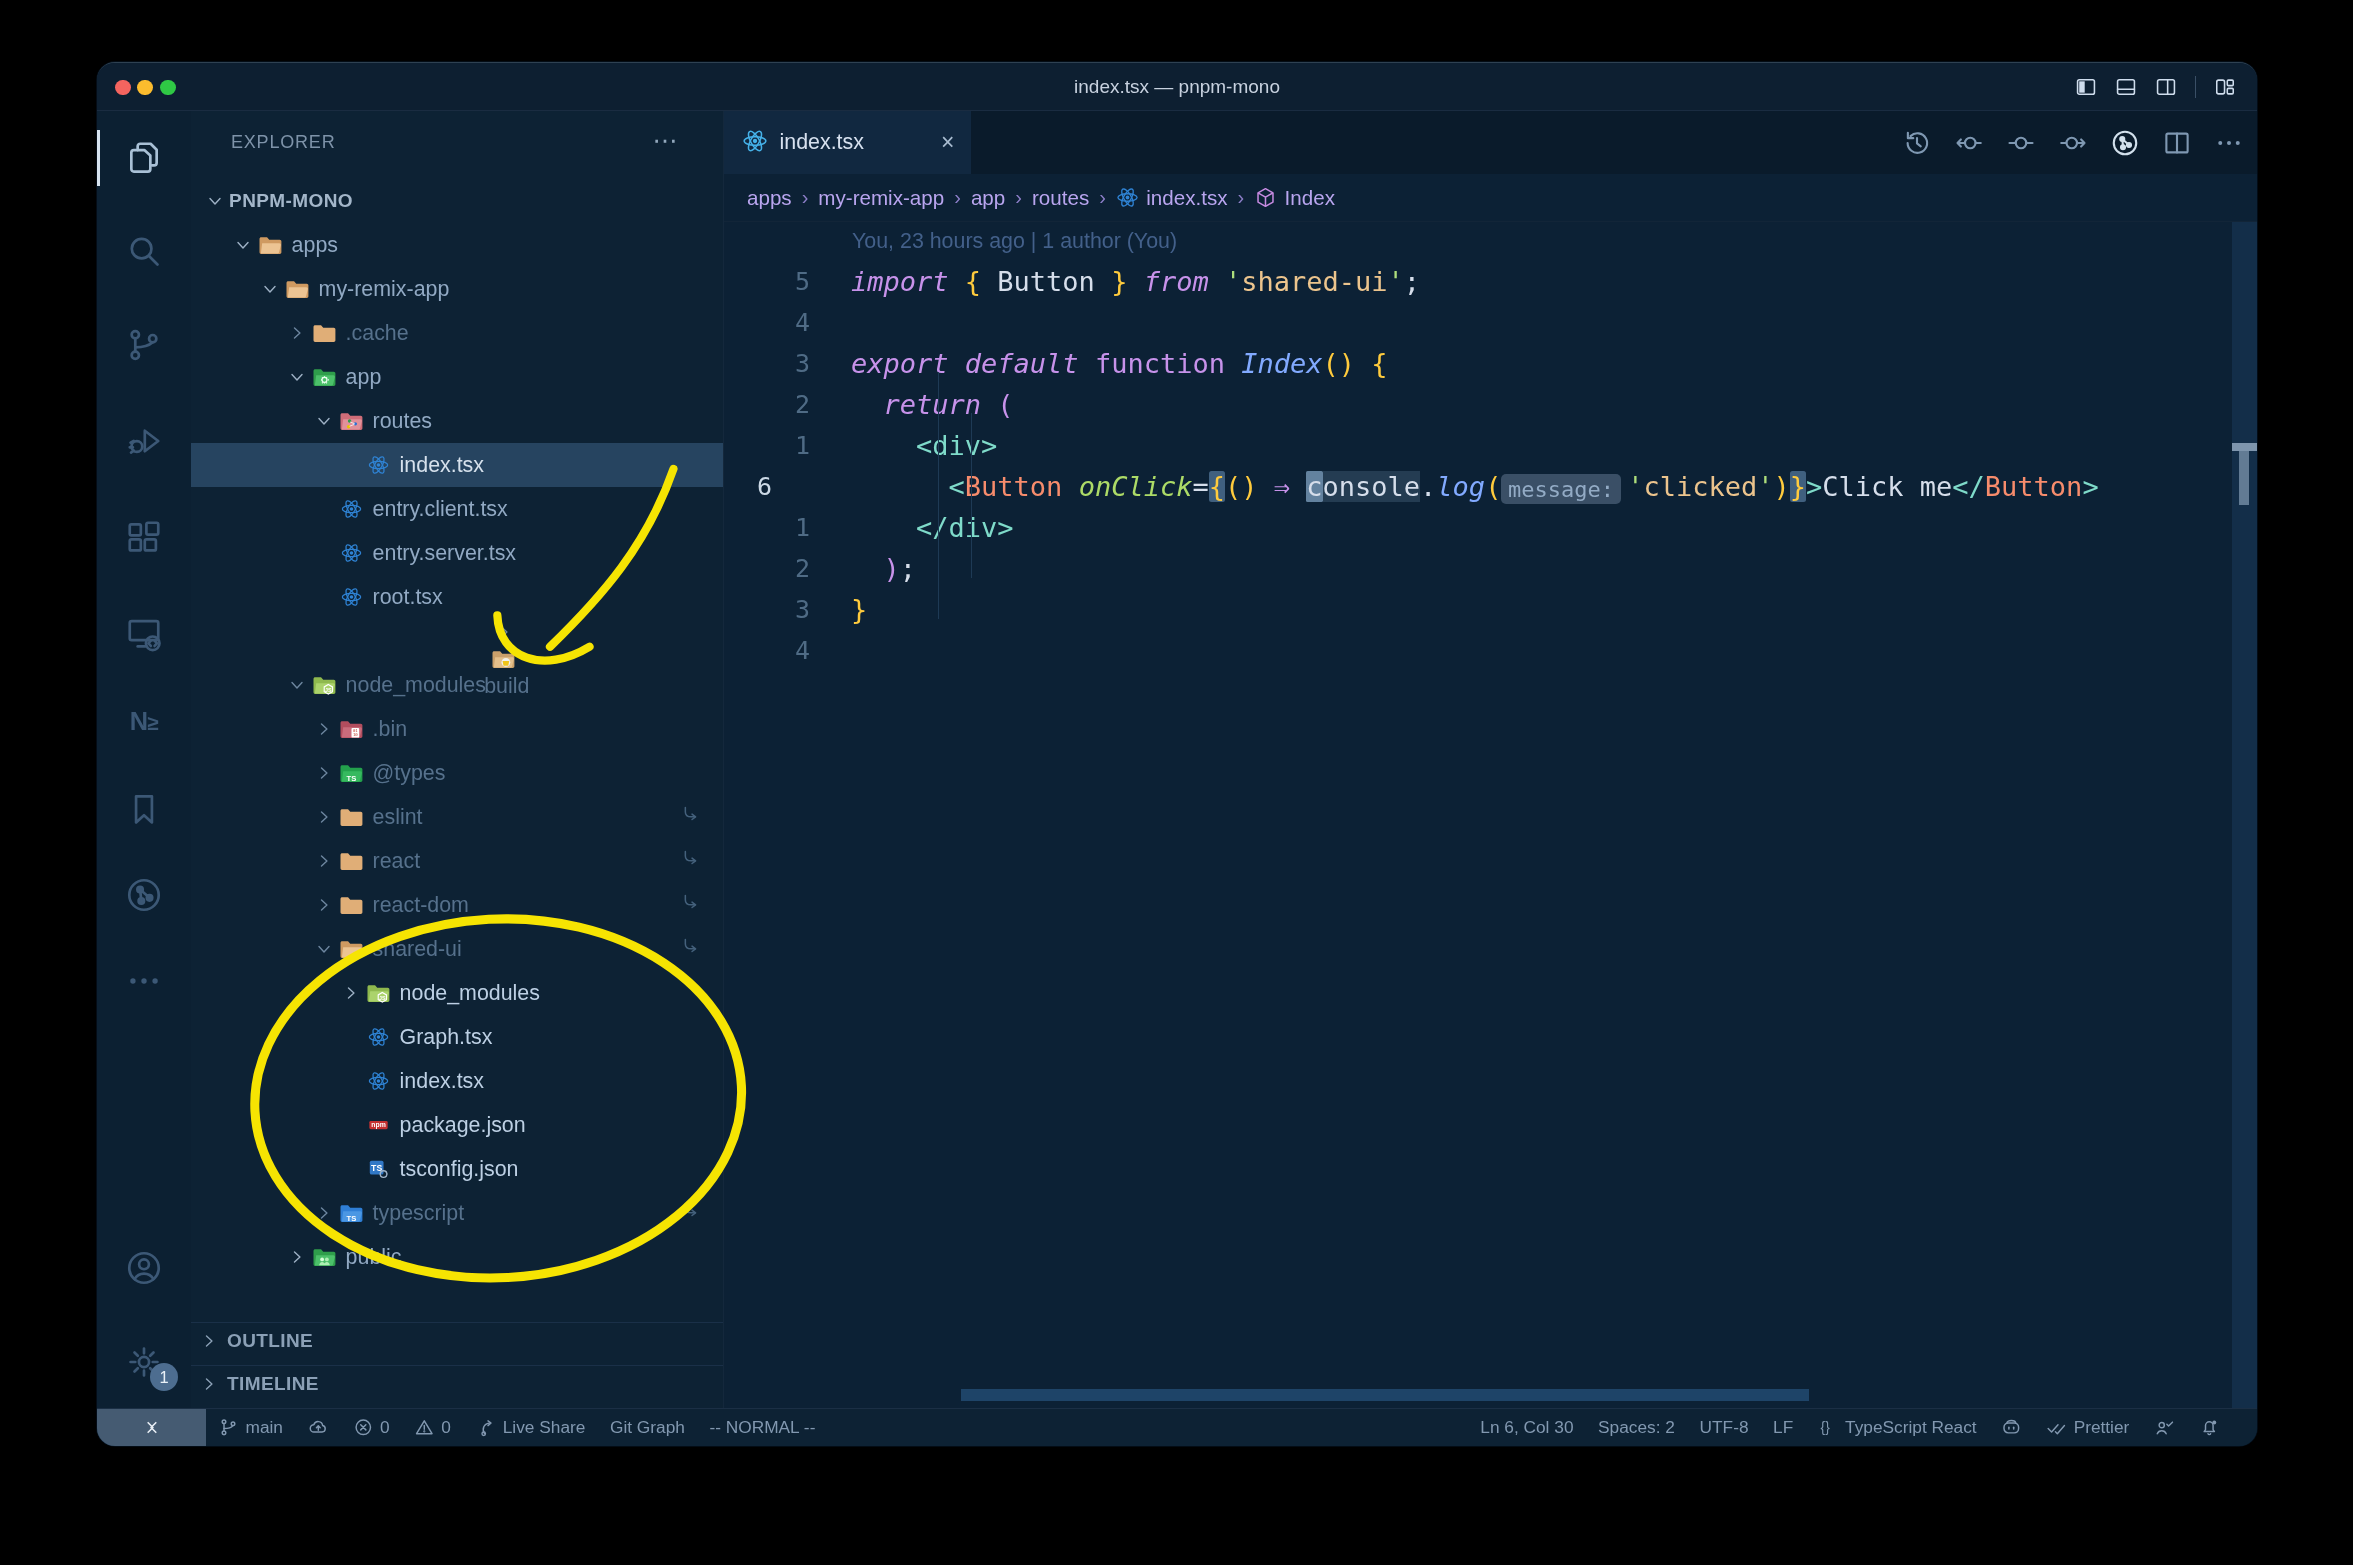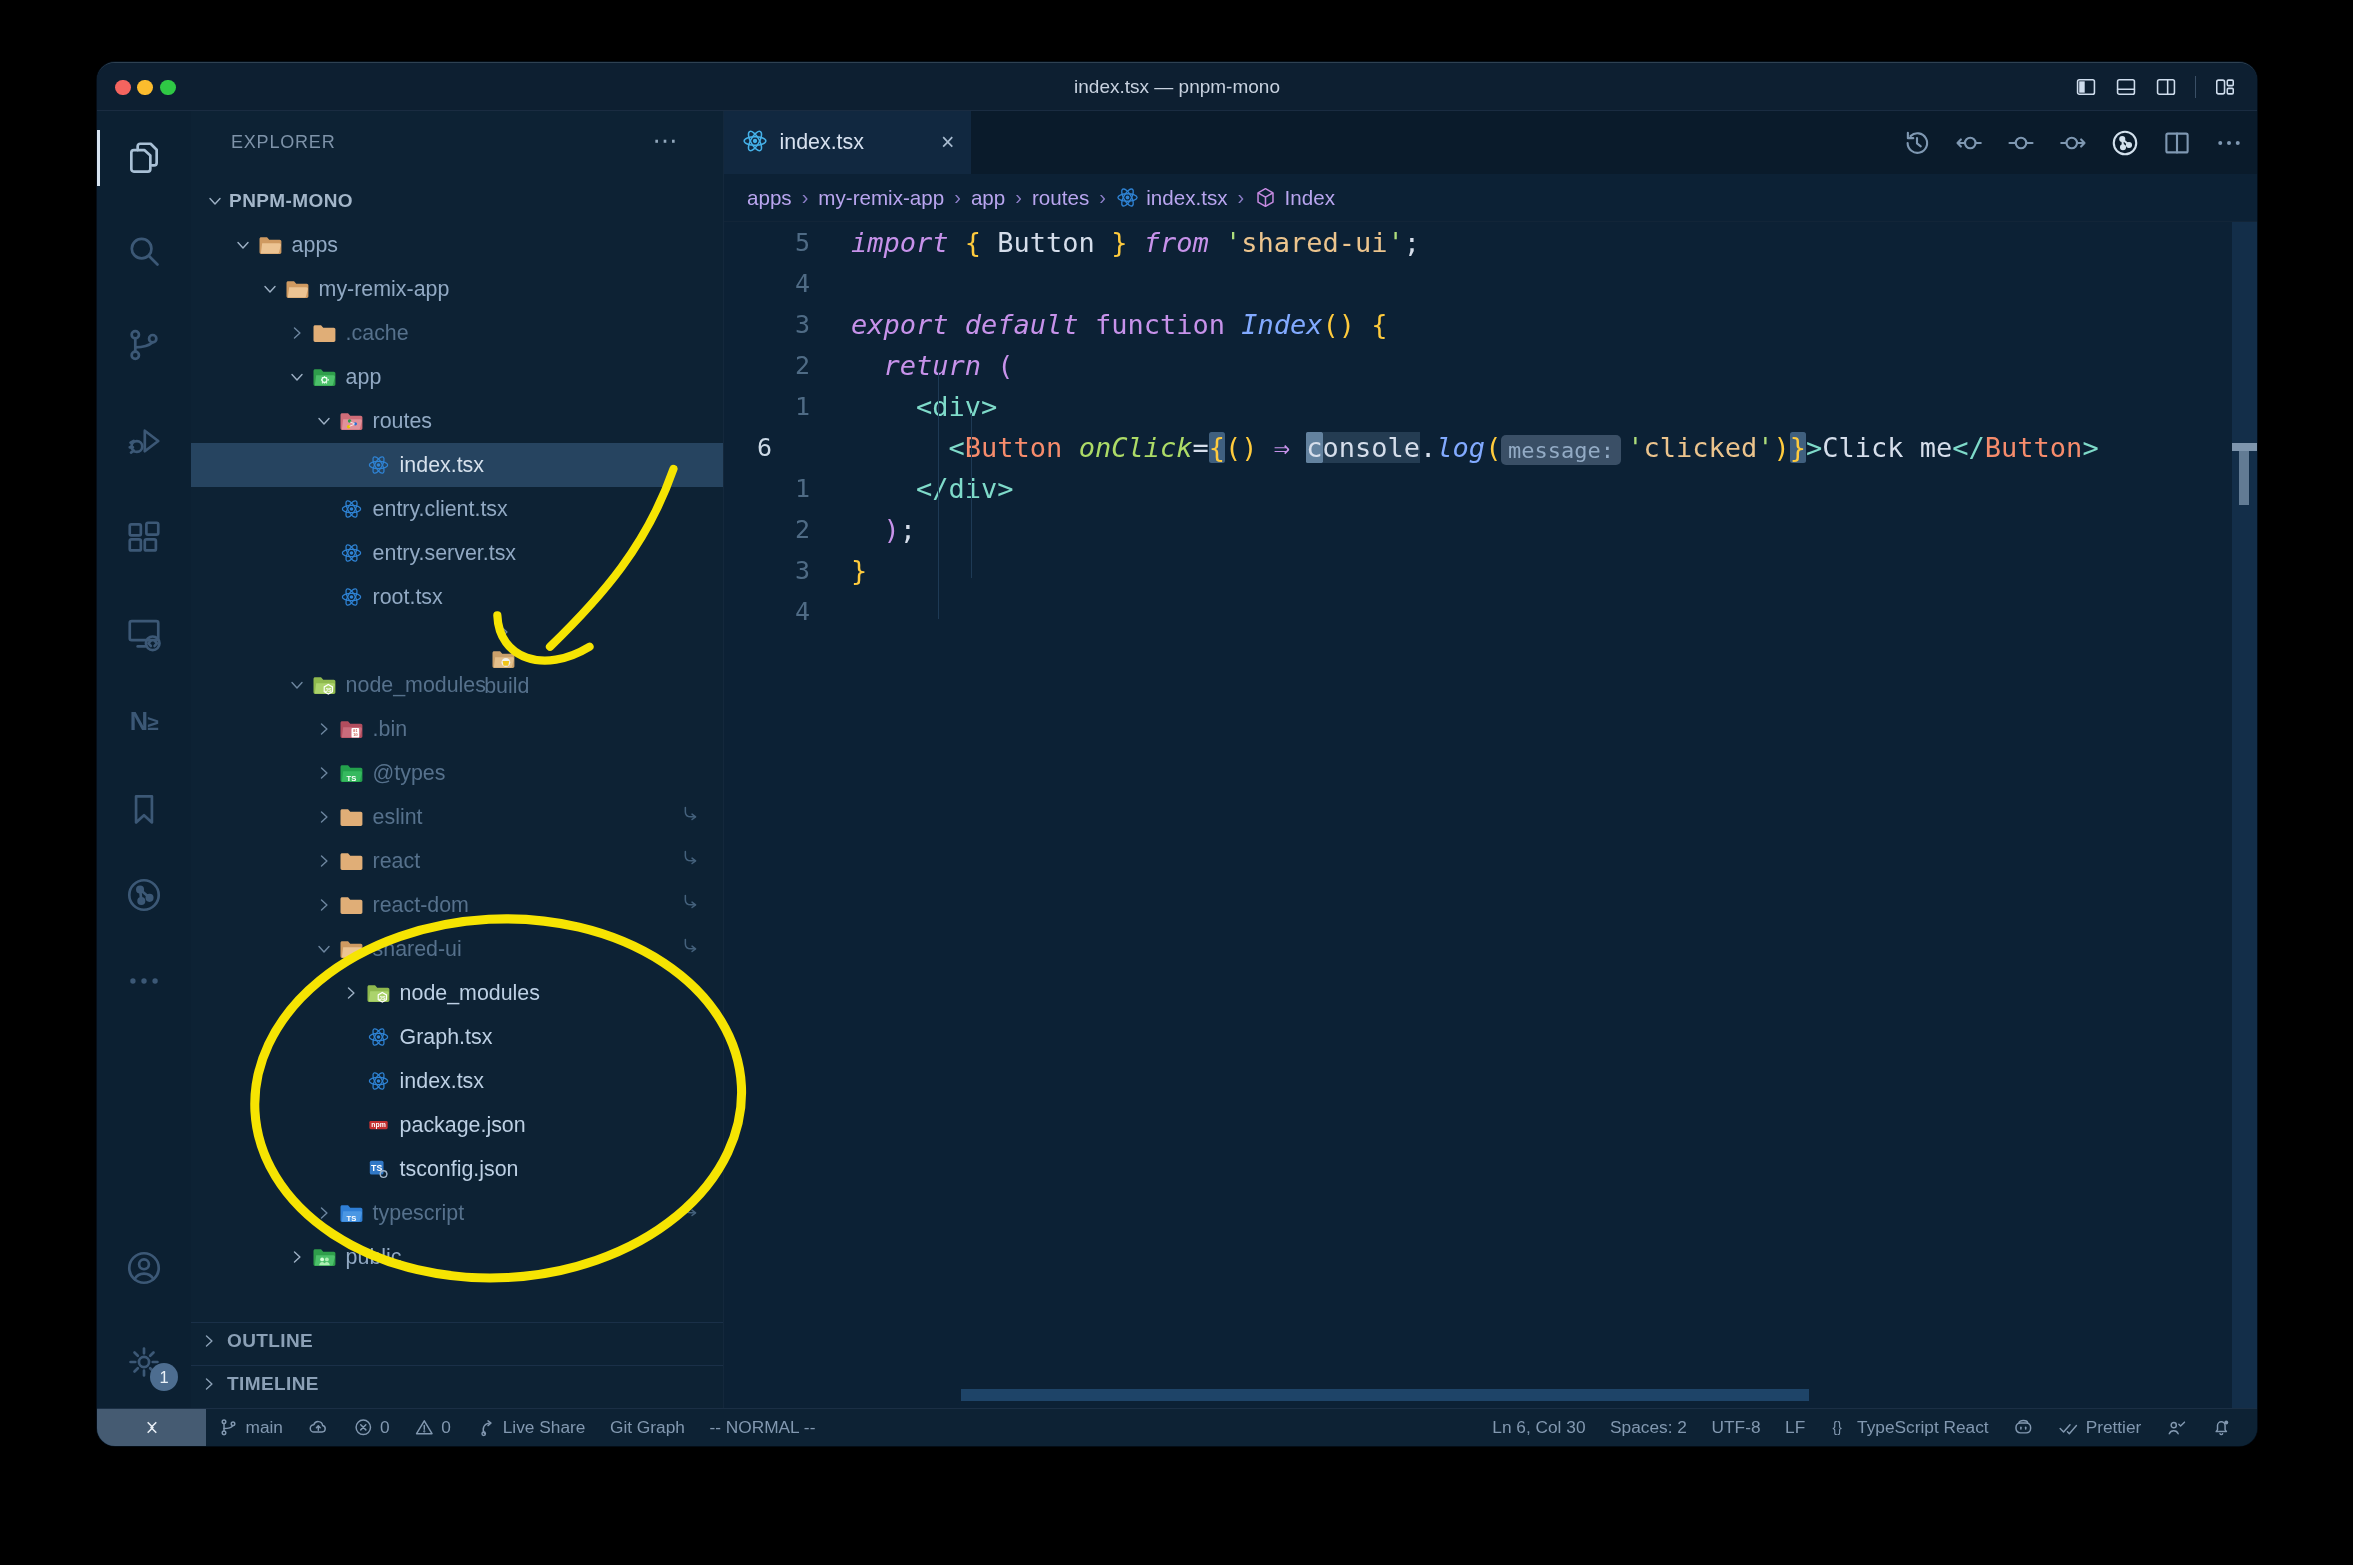--- a/index.html
+++ b/index.html
@@ -106,21 +106,21 @@
   #vscroll-stem { position:absolute; left:6.6px; top:229px; width:10.7px; height:54px; background:#7e95ad; opacity:.75; }
   #hscroll { position:absolute; left:237px; bottom:6.6px; width:848px; height:12.3px; background:#1e4468; }
 
   
   #status-bar { position:absolute; left:0; bottom:0; width:100%; height:38px; background:#0d2234;
     border-top:0.8px solid #1b2f45; display:flex; align-items:center; color:#8298b0; font-size:17.3px; }
   .sb-item { display:flex; align-items:center; gap:6.6px; padding:0 12.3px; height:100%; white-space:nowrap; }
   .sb-item svg { width:20.6px; height:20.6px; display:block; }
   #sb-remote { width:109px; background:#455b72; color:#e8eef5; justify-content:center; padding:0; }
   #sb-remote svg { width:23px; height:23px; }
-  #sb-right { margin-left:auto; display:flex; align-items:center; height:100%; padding-right:13px; }
+  #sb-right { margin-left:auto; display:flex; align-items:center; height:100%; padding-right:25px; }
 
   
   #annot { position:absolute; left:0; top:0; width:2354px; height:1565px; pointer-events:none; }
 </style>
 </head>
 <body>
 
 <div id="stage">
   <div id="vscode-window">
 
@@ -738,20 +738,21 @@
               <svg viewBox="0 0 24 24" fill="none" stroke="#c58ae0" stroke-width="1.6" stroke-linejoin="round">
                 <path d="M12 2.8l7.8 4.4v9.6L12 21.2 4.2 16.8V7.2Z"></path>
                 <path d="M4.2 7.2 12 11.6l7.8-4.4M12 11.6v9.6"></path>
               </svg>
             </span>
             <span>Index</span>
           </span>
         </div>
 
       <div id="code-area">
+        <div id="blame-line">You, 23 hours ago | 1 author (You)</div>
         <div id="code-lines">
             <div class="cline"><span class="num">5</span><span class="ctext"><span class="tk-kw">import</span><span class="tk-w"> </span><span class="tk-y">{</span><span class="tk-w"> Button </span><span class="tk-y">}</span><span class="tk-w"> </span><span class="tk-kw">from</span><span class="tk-w"> </span><span class="tk-q">'</span><span class="tk-str">shared-ui</span><span class="tk-q">'</span><span class="tk-w">;</span></span></div>
             <div class="cline"><span class="num">4</span><span class="ctext"></span></div>
             <div class="cline"><span class="num">3</span><span class="ctext"><span class="tk-kw">export</span><span class="tk-w"> </span><span class="tk-kw">default</span><span class="tk-w"> </span><span class="tk-kwu">function</span><span class="tk-w"> </span><span class="tk-fn">Index</span><span class="tk-y">()</span><span class="tk-w"> </span><span class="tk-y">{</span></span></div>
             <div class="cline"><span class="num">2</span><span class="ctext"><span class="tk-w">  </span><span class="tk-kw">return</span><span class="tk-w"> </span><span class="tk-kwu">(</span></span></div>
             <div class="cline"><span class="num">1</span><span class="ctext"><span class="tk-w">    </span><span class="tk-tag">&lt;div&gt;</span></span></div>
             <div class="cline current"><span class="num">6</span><span class="ctext"><span class="tk-w">      </span><span class="tk-tag">&lt;</span><span class="tk-comp">Button</span><span class="tk-w"> </span><span class="tk-attr">onClick</span><span class="tk-w">=</span><span class="tk-y tk-box">{</span><span class="tk-y">()</span><span class="tk-w"> </span><span class="tk-kw">⇒</span><span class="tk-w"> </span><span class="tk-w tk-cursor">c</span><span class="tk-w tk-wordhl">onsole</span><span class="tk-w">.</span><span class="tk-fn">log</span><span class="tk-y">(</span><span class="tk-inlay">message:</span><span class="tk-q">'</span><span class="tk-str">clicked</span><span class="tk-q">'</span><span class="tk-y">)</span><span class="tk-y tk-box">}</span><span class="tk-tag">&gt;</span><span class="tk-w">Click me</span><span class="tk-tag">&lt;/</span><span class="tk-comp">Button</span><span class="tk-tag">&gt;</span></span></div>
             <div class="cline"><span class="num">1</span><span class="ctext"><span class="tk-w">    </span><span class="tk-tag">&lt;/div&gt;</span></span></div>
             <div class="cline"><span class="num">2</span><span class="ctext"><span class="tk-w">  </span><span class="tk-kwu">)</span><span class="tk-w">;</span></span></div>
             <div class="cline"><span class="num">3</span><span class="ctext"><span class="tk-y">}</span></span></div>

